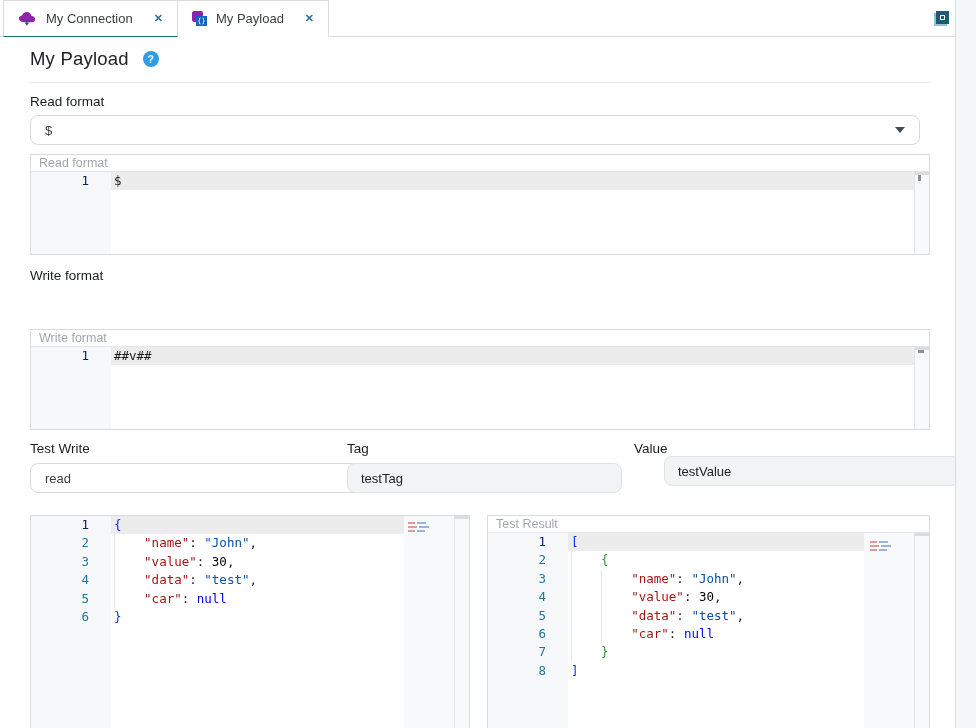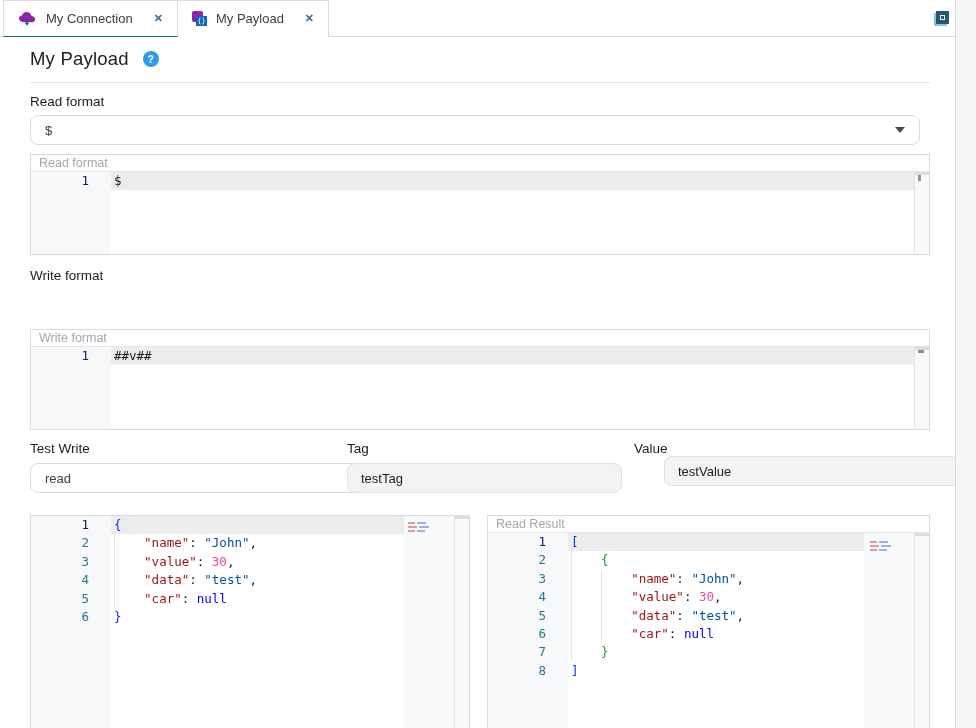--- a/index.html
+++ b/index.html
@@ -70,21 +70,21 @@
   .ed-gutter .ln { height:18.4px; }
   .ed-gutter .ln.act { color:#0b216f; }
   .ed-code { flex:1; position:relative; padding-left:3px; white-space:pre; overflow:hidden; color:#1b1b1b; }
   .ed-code .cl { height:18.4px; }
   .ed-code .cl.act { background:#ececec; margin-left:-3px; padding-left:3px; }
   .guide { display:inline-block; width:4ch; height:18.4px; vertical-align:top;
            box-shadow:inset 1px 0 0 #e5e7ea; }
   .tk-p  { color:#1b1b1b; }
   .tk-k  { color:#a31515; }
   .tk-s  { color:#0451a5; }
-  .tk-n  { color:#ec4899; }
+  .tk-n  { color:#000000; }
   .tk-kw { color:#0000ff; }
   .tk-b0 { color:#0431fa; }
   .tk-b1 { color:#319331; }
   .minimap { flex:0 0 50px; width:50px; background:#f8f9fa; position:relative; }
   .mm { position:absolute; height:2px; }
   .mm-r { background:#e09a9a; }
   .mm-b { background:#9ab4dd; }
   .vsb { flex:0 0 15px; width:15px; border-left:1px solid #e1e3e6; background:#f8f9fa; position:relative; }
   .vsb .thumb { position:absolute; top:0; left:0; right:0; height:3px; background:#dadcdf; }
   .mini-mark { position:absolute; top:3px; left:3px; width:6px; height:3px; background:#8f8f8f; }
@@ -191,21 +191,21 @@
         <span class="mm mm-r" style="left:4px;  top:14px; width:7px;"></span>
         <span class="mm mm-b" style="left:13px; top:14px; width:8px;"></span>
       </div>
       <div class="vsb">
           <span class="thumb"></span>
         </div>
     </div>
   </div>
 
   <div class="editor" style="left:487px; top:515px; width:443px; height:214px;">
-    <div class="ed-head">Read Result</div>
+    <div class="ed-head">Test Result</div>
     <div class="ed-body">
       <div class="ed-gutter">
           <div class="ln act">1</div>
           <div class="ln">2</div>
           <div class="ln">3</div>
           <div class="ln">4</div>
           <div class="ln">5</div>
           <div class="ln">6</div>
           <div class="ln">7</div>
           <div class="ln">8</div>

